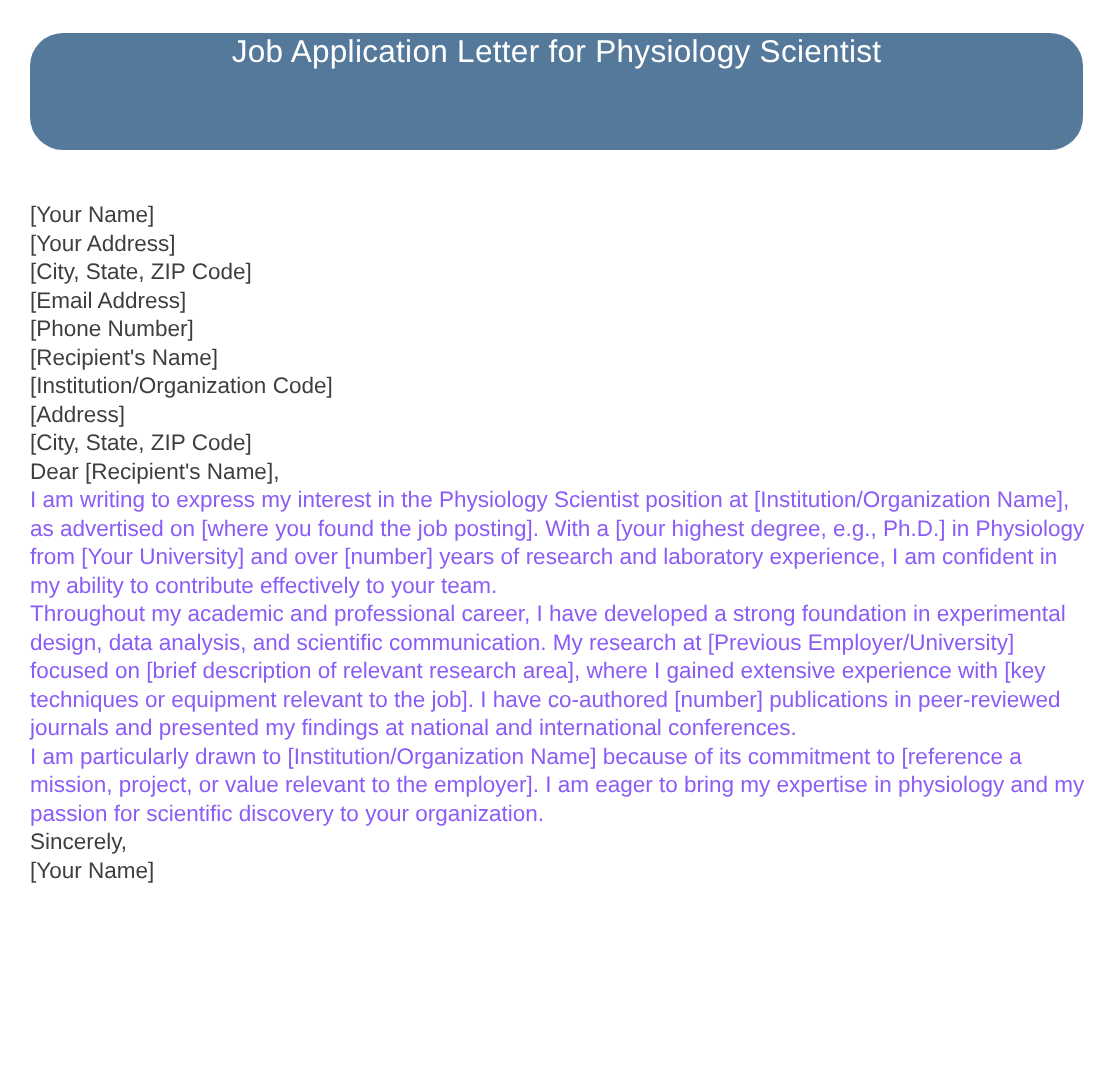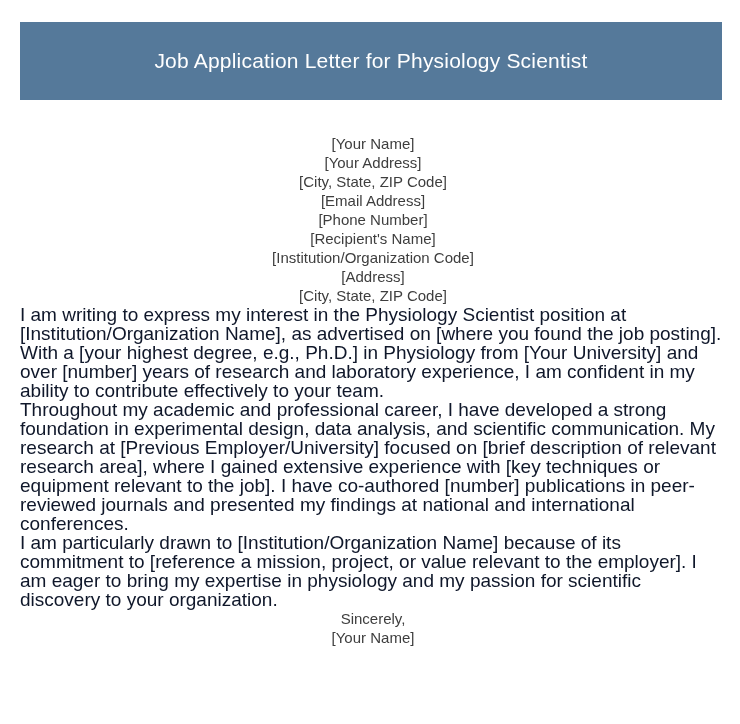--- a/index.html
+++ b/index.html
@@ -21,22 +21,23 @@
     background: #ffffff;
   }
   .header-band {
     position: absolute;
     left: 20px;
     top: 22px;
     width: 702px;
     height: 78px;
     background: #55799a;
     display: flex;
-    align-items: center;
+    align-items: flex-start;
     justify-content: center;
+    border-radius: 22px;
   }
   .header-title {
     color: #ffffff;
     font-size: 21px;
     font-weight: 400;
     letter-spacing: 0.2px;
     line-height: 1.2;
     text-align: center;
     white-space: nowrap;
   }
@@ -44,27 +45,27 @@
     position: absolute;
     left: 20px;
     top: 134px;
     width: 706px;
   }
   .letter-line {
     color: #3e3e3e;
     font-size: 15px;
     line-height: 19px;
     font-weight: 400;
-    text-align: center;
+    text-align: left;
     white-space: normal;
     word-wrap: break-word;
   }
   .letter-para {
-    color: #0f172a;
-    font-size: 19px;
+    color: #8b5cf6;
+    font-size: 15px;
     line-height: 19px;
     font-weight: 400;
     text-align: left;
   }
 </style>
 </head>
 <body>
 
 <div class="page">
 
@@ -78,20 +79,21 @@
     <div class="letter-line">[Your Address]</div>
     <div class="letter-line">[City, State, ZIP Code]</div>
     <div class="letter-line">[Email Address]</div>
     <div class="letter-line">[Phone Number]</div>
 
     <div class="letter-line">[Recipient's Name]</div>
     <div class="letter-line">[Institution/Organization Code]</div>
     <div class="letter-line">[Address]</div>
     <div class="letter-line">[City, State, ZIP Code]</div>
 
+    <div class="letter-line">Dear [Recipient's Name],</div>
 
     <div class="letter-para">I am writing to express my interest in the Physiology Scientist position at [Institution/Organization Name], as advertised on [where you found the job posting]. With a [your highest degree, e.g., Ph.D.] in Physiology from [Your University] and over [number] years of research and laboratory experience, I am confident in my ability to contribute effectively to your team.</div>
     <div class="letter-para">Throughout my academic and professional career, I have developed a strong foundation in experimental design, data analysis, and scientific communication. My research at [Previous Employer/University] focused on [brief description of relevant research area], where I gained extensive experience with [key techniques or equipment relevant to the job]. I have co-authored [number] publications in peer-reviewed journals and presented my findings at national and international conferences.</div>
     <div class="letter-para">I am particularly drawn to [Institution/Organization Name] because of its commitment to [reference a mission, project, or value relevant to the employer]. I am eager to bring my expertise in physiology and my passion for scientific discovery to your organization.</div>
 
     <div class="letter-line">Sincerely,</div>
     <div class="letter-line">[Your Name]</div>
 
   </div>
 

